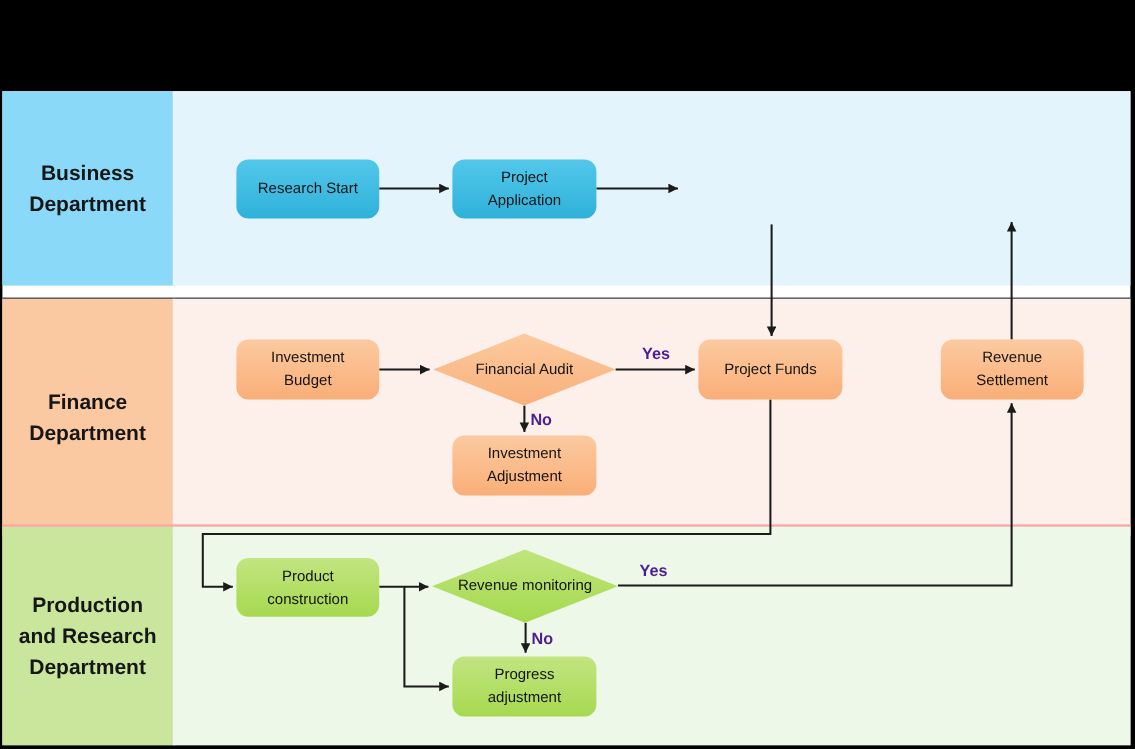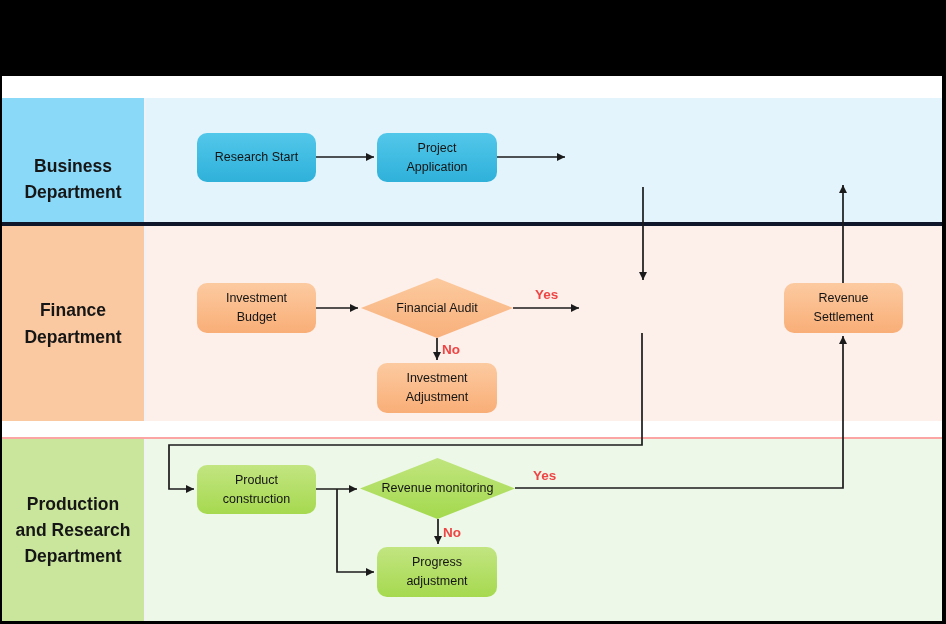--- a/index.html
+++ b/index.html
@@ -14,22 +14,22 @@
   }
   .diagram {
     position: absolute;
     left: 2px; top: 76px;
     width: 940px; height: 545px;
     background: #fff;
   }
 
   
   .lane { position: absolute; left: 0; width: 940px; display: flex; }
-  .lane-business   { top: 0;     height: 162px; margin-top: 22px; }
-  .lane-finance    { top: 146px; height: 199px; border-top: 4px solid #0f172a; }
+  .lane-business   { top: 0;     height: 162px; }
+  .lane-finance    { top: 172px; height: 199px; border-top: 1px solid #0f172a; }
   .lane-production { top: 361px; height: 184px; border-top: 2px solid #fca5a5; }
 
   .lane-header {
     width: 144px; flex: 0 0 144px;
     display: flex; align-items: center; justify-content: center;
     border-right: 2px solid #f1f2f6;
   }
   .lane-header span {
     font-size: 17.5px; font-weight: bold; color: #161616;
     text-align: center; white-space: pre-line; line-height: 1.5;
@@ -70,21 +70,21 @@
   .box.green  { background: linear-gradient(180deg, #c2e581 0%, #a6d94f 100%); }
 
   .diamond svg.diamond-shape {
     position: absolute; left: 0; top: 0; z-index: 1;
     width: 100%; height: 100%;
   }
 
   
   .edge-label {
     position: absolute; z-index: 4;
-    font-size: 13.5px; font-weight: bold; color: #ef4444;
+    font-size: 13.5px; font-weight: bold; color: #4c1d95;
   }
 </style>
 </head>
 <body>
 
 <div class="canvas">
   <div class="diagram">
 
     <div class="lane lane-business">
       <div class="lane-header">
@@ -152,20 +152,23 @@
     <div class="node box orange" style="left:195px;top:207px;width:119px;height:50px">
       <span>Investment
 Budget</span>
     </div>
     <div class="node diamond" style="left:359px;top:202px;width:152px;height:60px">
       <svg class="diamond-shape" viewBox="0 0 100 100" preserveAspectRatio="none">
         <polygon points="50,0 100,50 50,100 0,50" fill="url(#gradOrange)"></polygon>
       </svg>
       <span>Financial Audit</span>
     </div>
+    <div class="node box orange" style="left:580px;top:207px;width:120px;height:50px">
+      <span>Project Funds</span>
+    </div>
     <div class="node box orange" style="left:782px;top:207px;width:119px;height:50px">
       <span>Revenue
 Settlement</span>
     </div>
     <div class="node box orange" style="left:375px;top:287px;width:120px;height:50px">
       <span>Investment
 Adjustment</span>
     </div>
 
     <div class="node box green" style="left:195px;top:389px;width:119px;height:49px">

